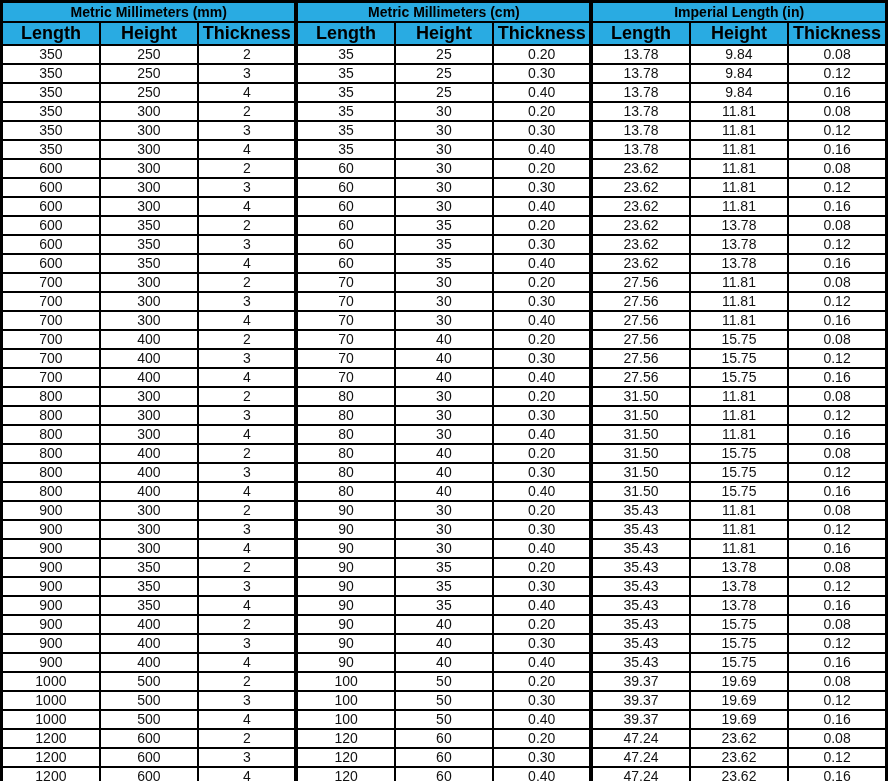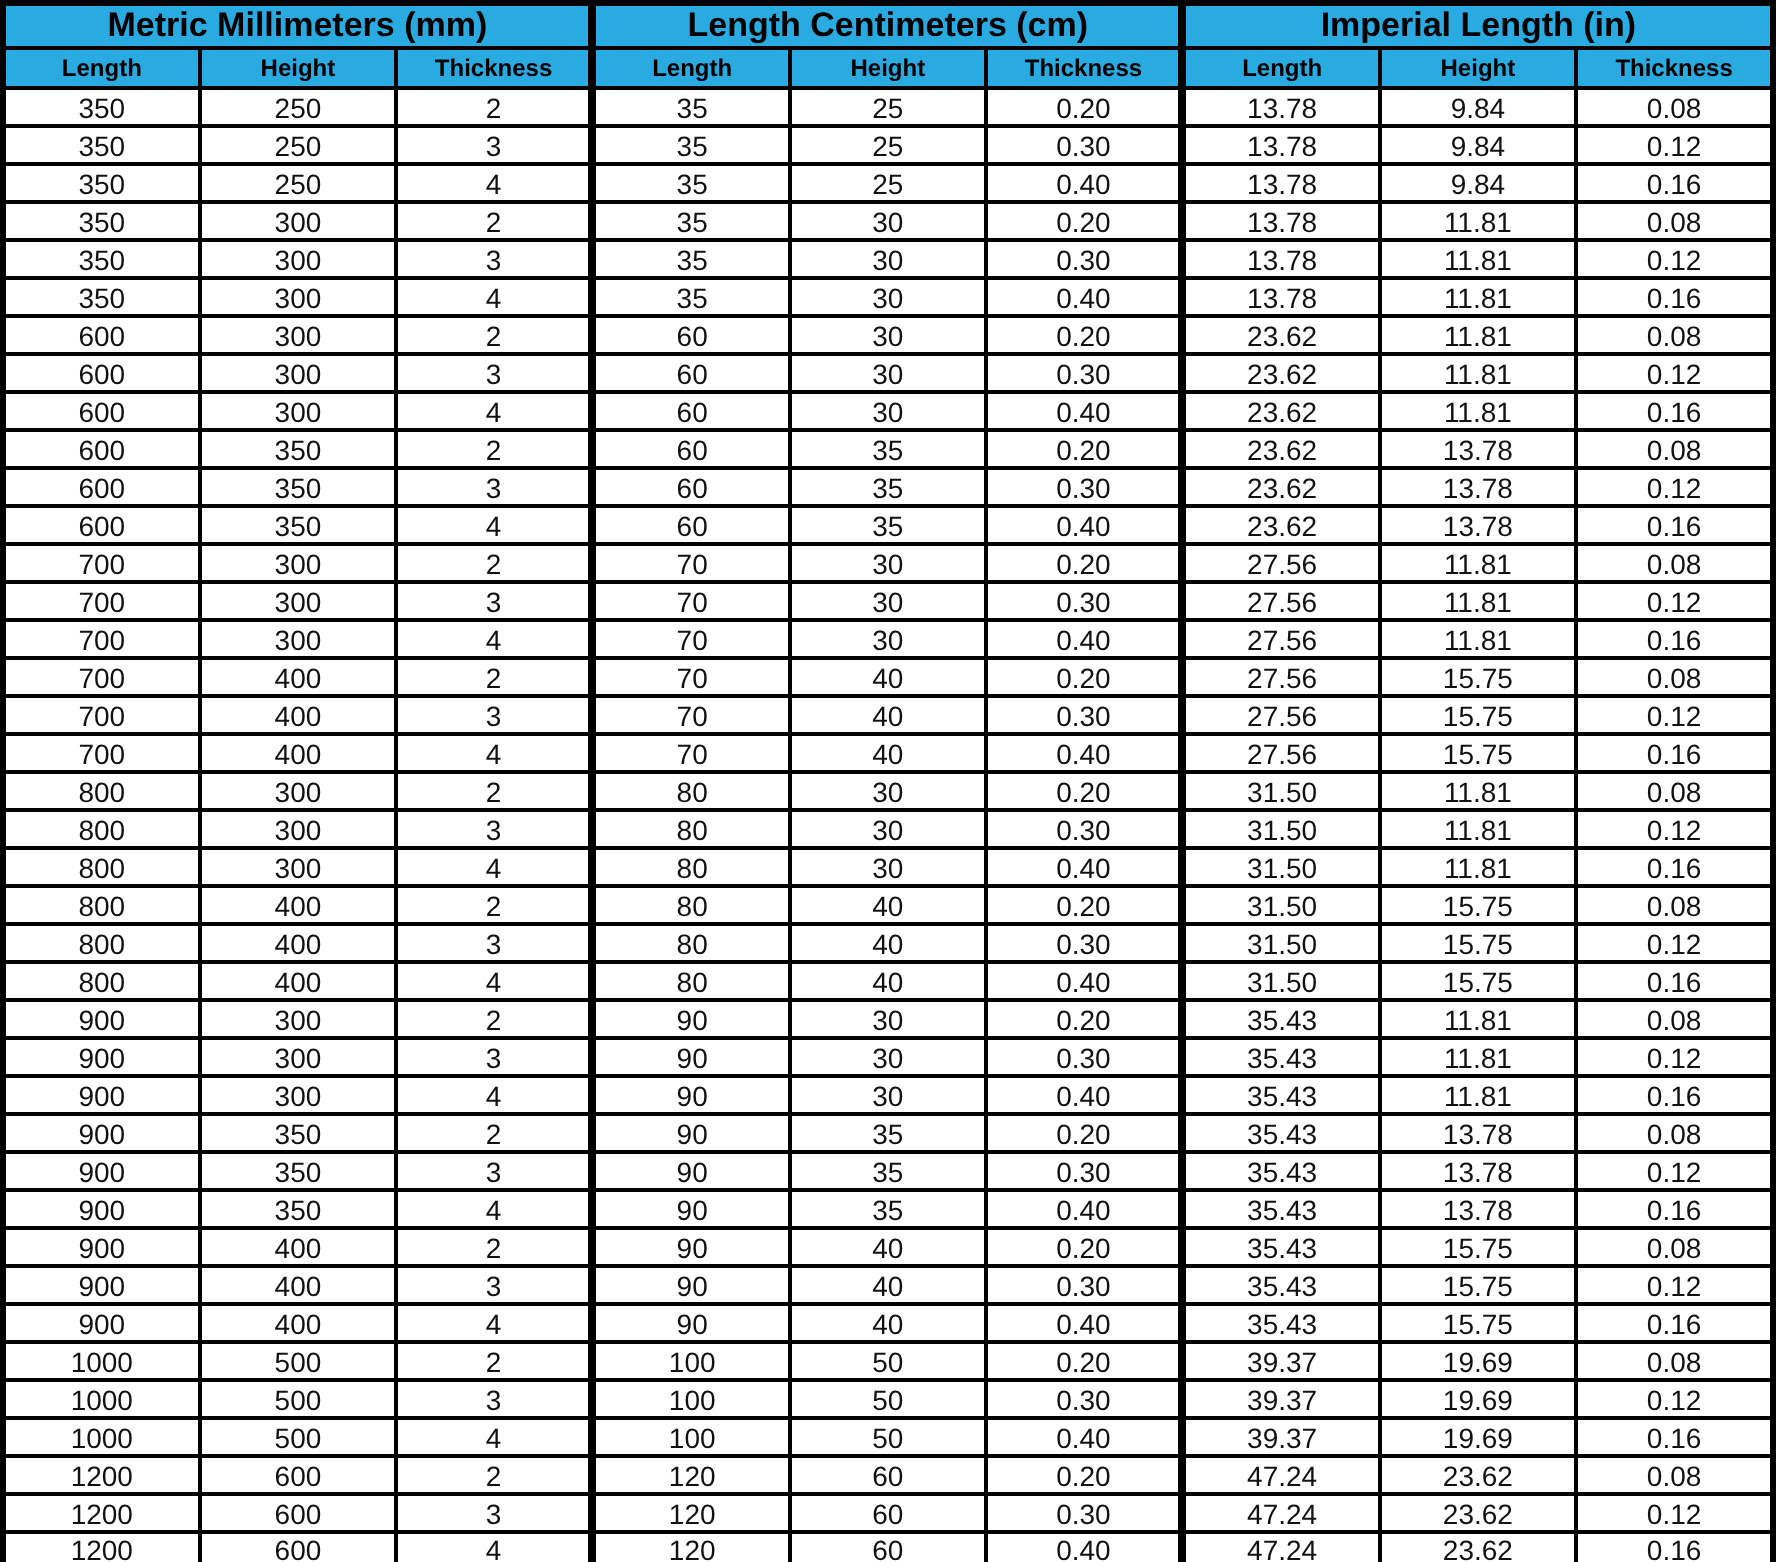--- a/index.html
+++ b/index.html
@@ -17,25 +17,25 @@
     border: 2px solid var(--border-c);
     text-align: center;
     vertical-align: middle;
     padding: 0;
     overflow: hidden;
     white-space: nowrap;
   }
   .size-table thead th {
     background: var(--header-bg);
     font-weight: bold;
-    font-size: 12px;
+    font-size: 18px;
     height: 20px;
     color: #000000;
   }
-  .size-table thead tr.group-row th { font-size: 17px; }
+  .size-table thead tr.group-row th { font-size: 14px; }
   .size-table tbody td {
     background: var(--row-bg);
     font-size: 14px;
     height: 19px;
   }
   .size-table .group-start { border-left: 4px solid var(--border-c); }
 </style>
 </head>
 <body>
 
@@ -47,21 +47,21 @@
     <col style="width:11.11%">
       <col style="width:11.11%">
       <col style="width:11.11%">
     <col style="width:11.12%">
       <col style="width:11.11%">
       <col style="width:11.11%">
   </colgroup>
   <thead>
     <tr class="group-row">
       <th colspan="3">Metric Millimeters (mm)</th>
-      <th colspan="3" class="group-start">Length Centimeters (cm)</th>
+      <th colspan="3" class="group-start">Metric Millimeters (cm)</th>
       <th colspan="3" class="group-start">Imperial Length (in)</th>
     </tr>
     <tr>
       <th>Length</th>
       <th>Height</th>
       <th>Thickness</th>
       <th class="group-start">Length</th>
       <th>Height</th>
       <th>Thickness</th>
       <th class="group-start">Length</th>

